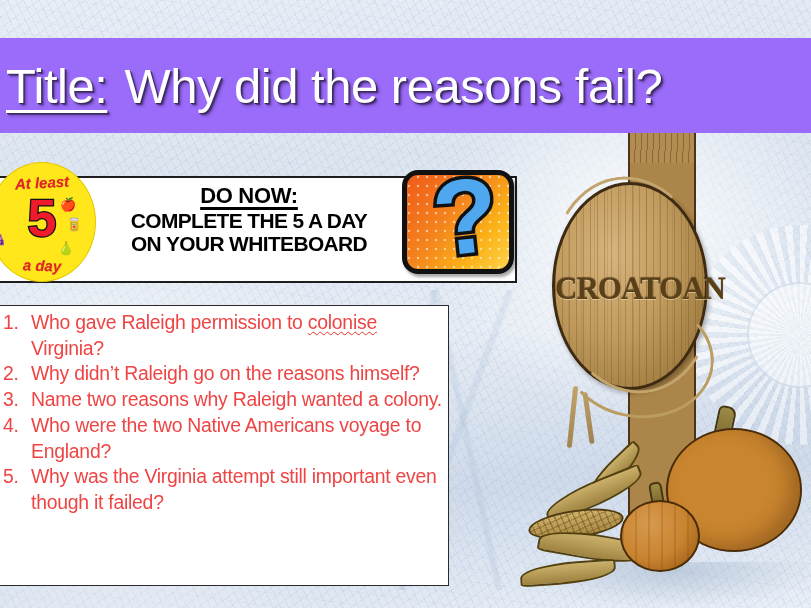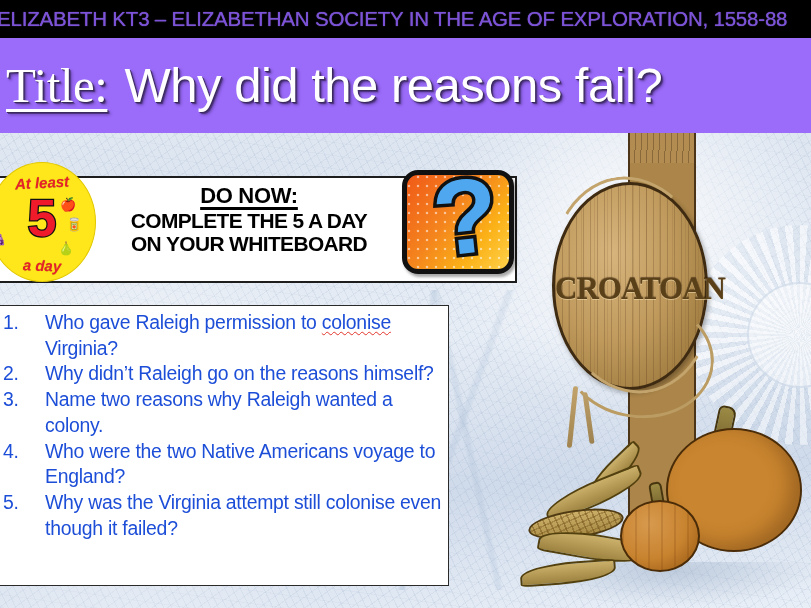--- a/index.html
+++ b/index.html
@@ -106,21 +106,20 @@
     text-shadow:
       1px 1px 0 #3b2a5e,
       2px 2px 1px rgba(40,25,70,0.55),
       3px 3px 3px rgba(30,18,55,0.35);
   }
   #title-label {
     text-decoration: underline;
     text-underline-offset: 7px;
     text-decoration-thickness: 3px;
     padding-right: 4px;
-    font-family: Liberation Serif, serif;
   }
 
   
   #donow-banner {
     position: absolute;
     left: 0px; top: 176px;
     width: 517px; height: 107px;
     background: #ffffff;
     border: 2px solid #1d1d1d;
     border-left: none;
@@ -241,22 +240,22 @@
     padding: 4px 4px 0 2px;
   }
   ol#question-list {
     list-style: none;
     margin: 0; padding: 0;
     counter-reset: q;
   }
   ol#question-list li {
     counter-increment: q;
     position: relative;
-    padding-left: 44px;
-    color: #1d4ed8;
+    padding-left: 30px;
+    color: #ef4444;
     font-family: "Liberation Sans", sans-serif;
     font-size: 19.4px;
     line-height: 25.7px;
     letter-spacing: -0.25px;
   }
   ol#question-list li::before {
     content: counter(q) ".";
     position: absolute;
     left: 2px; top: 0;
     width: 26px;
@@ -460,23 +459,20 @@
     <div id="pumpkin-small"></div>
   </div>
 
   <div id="title-banner">
     <div id="title-line">
       <span id="title-label">Title:</span>
       <span id="title-question">Why did the reasons fail?</span>
     </div>
   </div>
 
-  <div id="header-strip">
-    <div id="header-text">ELIZABETH KT3 – ELIZABETHAN SOCIETY IN THE AGE OF EXPLORATION, 1558-88</div>
-  </div>
 
   <div id="donow-banner">
     <div id="donow-text">
       <span id="donow-l1">DO NOW:</span>
       <span class="donow-l">COMPLETE THE 5 A DAY</span>
       <span class="donow-l">ON YOUR WHITEBOARD</span>
     </div>
   </div>
 
   <div id="five-a-day">
@@ -495,17 +491,17 @@
     <div id="qmark-tile"></div>
     <div id="qmark-glyph">?</div>
   </div>
 
   <div id="question-box">
     <ol id="question-list">
         <li><span>Who gave Raleigh permission to </span><span class="misspell">colonise</span><span> Virginia?</span></li>
         <li><span>Why didn’t Raleigh go on the reasons himself?</span></li>
         <li><span>Name two reasons why Raleigh wanted a colony.</span></li>
         <li><span>Who were the two Native Americans voyage to England?</span></li>
-        <li><span>Why was the Virginia attempt still colonise even though it failed?</span></li>
+        <li><span>Why was the Virginia attempt still important even though it failed?</span></li>
       </ol>
   </div>
 
 </div>
 
 </body></html>

